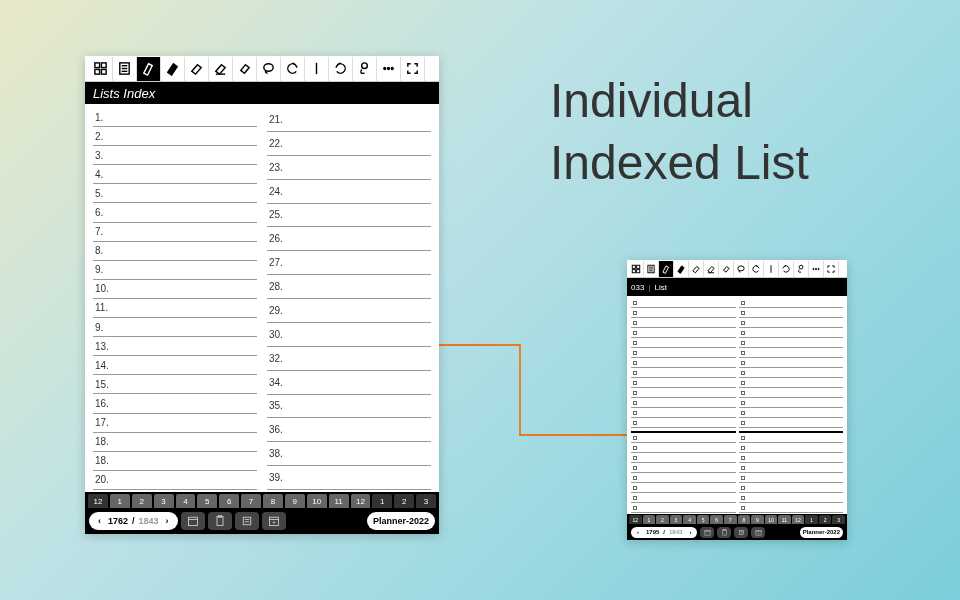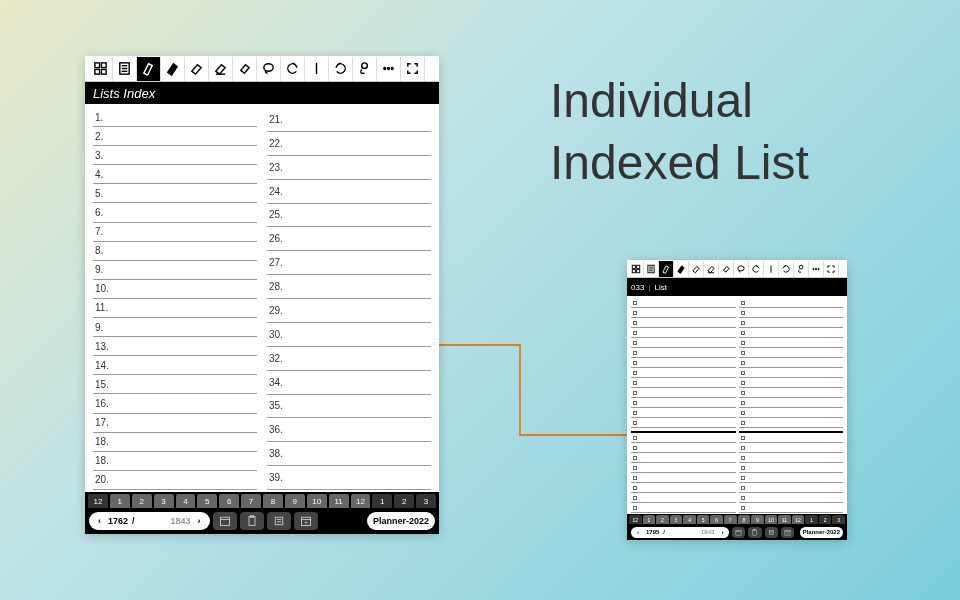--- a/index.html
+++ b/index.html
@@ -172,21 +172,21 @@
   .panel-large .pill { height: 18px; font-size: 9px; }
   .panel-small .pill { height: 11px; font-size: 6px; padding: 0 3px; }
 
   .pill.page {
     flex: 0 0 auto;
     font-weight: bold;
     gap: 4px;
   }
   .pill.page .arrow { cursor: pointer; padding: 0 3px; }
   .pill.page .cur { color: #000; }
-  .pill.page .tot { color: #999; margin-left: 32px; }
+  .pill.page .tot { color: #999; }
 
   .pill.label {
     flex: 0 0 auto;
     font-weight: bold;
   }
 
   .bbtn {
     background: #444;
     border-radius: 4px;
     display: flex;

